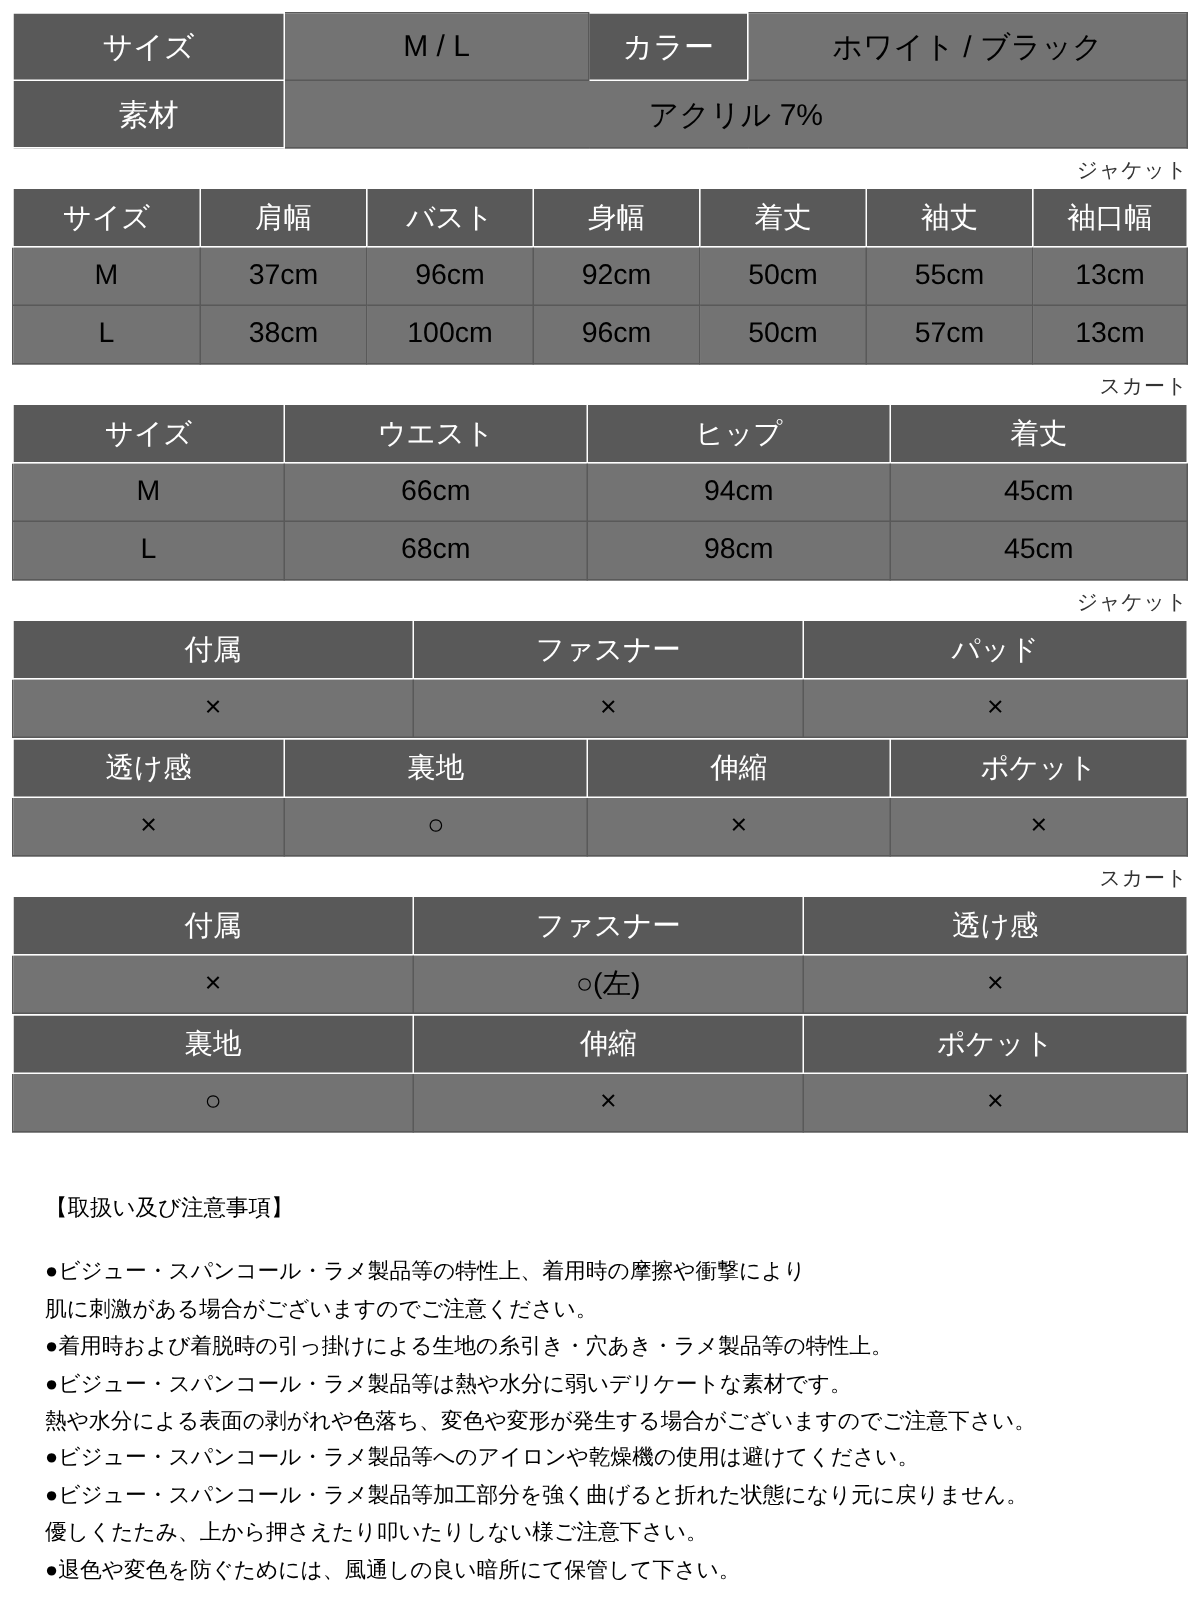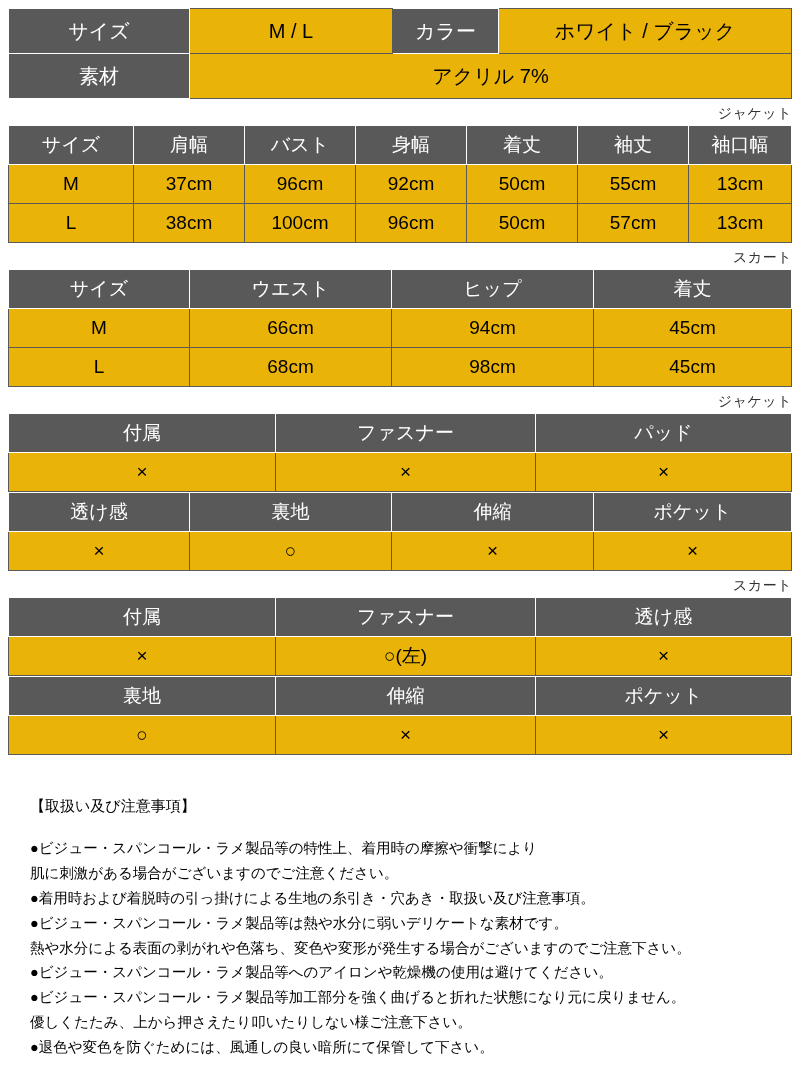--- a/index.html
+++ b/index.html
@@ -35,21 +35,21 @@
     height: 38px;
     font-size: 19px;
     vertical-align: middle;
   }
   .hdr {
     background: #595959;
     color: #ffffff;
     font-size: 19px;
   }
   .cell {
-    background: #eab308;
+    background: #737373;
     color: #000000;
     border: 1px solid #595959;
   }
   .section-label {
     font-size: 14px;
     color: #333333;
     margin: 6px 0 2px 1px;
     letter-spacing: 0.5px;
     text-align: right;
   }
@@ -209,21 +209,21 @@
       <td class="cell">×</td>
       <td class="cell">×</td>
     </tr>
   </tbody>
     </table>
 
   <div class="notes">
     <p class="title">【取扱い及び注意事項】</p>
     <p>●ビジュー・スパンコール・ラメ製品等の特性上、着用時の摩擦や衝撃により</p>
     <p>肌に刺激がある場合がございますのでご注意ください。</p>
-    <p>●着用時および着脱時の引っ掛けによる生地の糸引き・穴あき・取扱い及び注意事項。</p>
+    <p>●着用時および着脱時の引っ掛けによる生地の糸引き・穴あき・ラメ製品等の特性上。</p>
     <p>●ビジュー・スパンコール・ラメ製品等は熱や水分に弱いデリケートな素材です。</p>
     <p>熱や水分による表面の剥がれや色落ち、変色や変形が発生する場合がございますのでご注意下さい。</p>
     <p>●ビジュー・スパンコール・ラメ製品等へのアイロンや乾燥機の使用は避けてください。</p>
     <p>●ビジュー・スパンコール・ラメ製品等加工部分を強く曲げると折れた状態になり元に戻りません。</p>
     <p>優しくたたみ、上から押さえたり叩いたりしない様ご注意下さい。</p>
     <p>●退色や変色を防ぐためには、風通しの良い暗所にて保管して下さい。</p>
   </div>
 
 </div>
 

